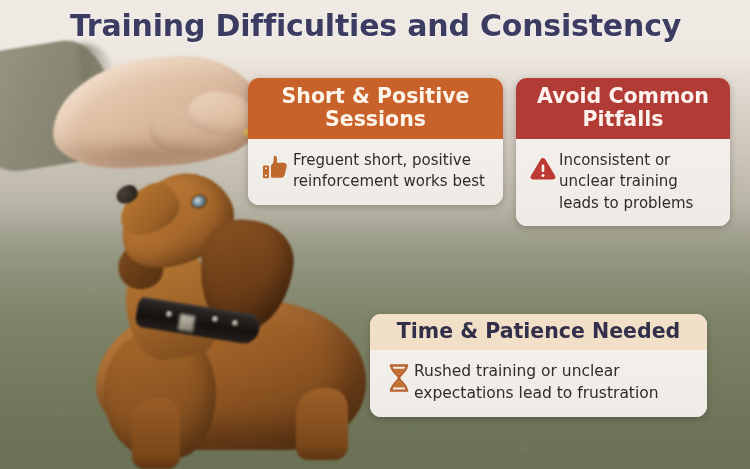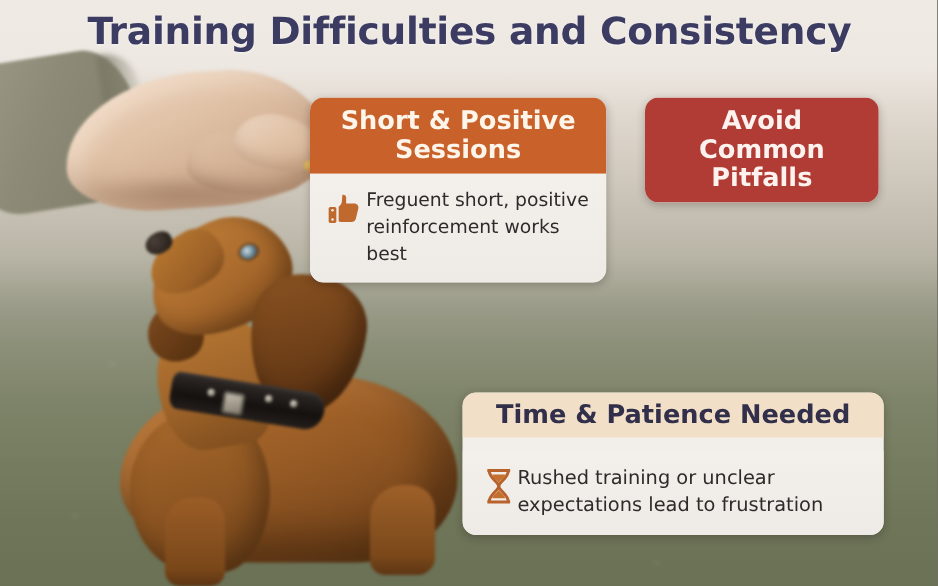--- a/index.html
+++ b/index.html
@@ -255,35 +255,35 @@
     color: #2e2c2b;
     line-height: 1.42;
   }
   .icon-wrap {
     flex: 0 0 auto;
     display: flex;
     align-items: center;
     justify-content: center;
   }
 
-  #card-sessions { left: 248px; top: 78px; width: 237px; }
+  #card-sessions { left: 248px; top: 78px; width: 255px; }
   #card-sessions .card-head { font-size: 20.5px; }
   #card-sessions .card-text { font-size: 15px; }
   #card-sessions .icon-wrap { width: 34px; height: 34px; margin-top: 2px; }
 
-  #card-pitfalls { left: 516px; top: 78px; width: 187px; }
+  #card-pitfalls { left: 516px; top: 78px; width: 214px; }
   #card-pitfalls .card-head { font-size: 20.5px; }
   #card-pitfalls .card-text { font-size: 15px; }
   #card-pitfalls .icon-wrap { width: 32px; height: 32px; margin-top: 3px; }
 
   #card-patience { left: 370px; top: 314px; width: 337px; }
   #card-patience .card-head { font-size: 20.5px; padding: 6px 8px 7px; }
   #card-patience .card-text { font-size: 15.5px; }
   #card-patience .icon-wrap { width: 30px; height: 34px; margin-top: 1px; }
-  #card-patience .card-body { padding: 10px 12px 13px 14px; margin-top: 11px; }
+  #card-patience .card-body { padding: 10px 12px 13px 14px; }
 </style>
 </head>
 <body>
 
 <div id="infographic">
 
   <div class="photo">
     <div class="bg-sky"></div>
     <div class="bg-noise"></div>
 
@@ -328,20 +328,30 @@
           <circle fill="#f2efeb" cx="4.5" cy="11.4" r=".75"></circle>
           <circle fill="#f2efeb" cx="4.5" cy="16.9" r=".75"></circle>
         </svg>
       </span>
       <span class="card-text">Freguent short, positive reinforcement works best</span>
     </div>
   </div>
 
   <div class="card" id="card-pitfalls">
     <div class="card-head red">Avoid Common Pitfalls</div>
+    <div class="card-body">
+      <span class="icon-wrap">
+        <svg viewBox="0 0 24 24" width="30" height="30" aria-hidden="true">
+          <path fill="#bd3a33" d="M12 3.1c.7 0 1.3.35 1.68.98l8.0 13.4c.78 1.3-.16 2.95-1.68 2.95H4.0c-1.52 0-2.46-1.65-1.68-2.95l8.0-13.4A1.95 1.95 0 0 1 12 3.1z"></path>
+          <rect fill="#fdf4f2" x="10.95" y="8.4" width="2.1" height="6.1" rx="1.05"></rect>
+          <circle fill="#fdf4f2" cx="12" cy="17.1" r="1.2"></circle>
+        </svg>
+      </span>
+      <span class="card-text">Inconsistent or unclear training leads to problems</span>
+    </div>
   </div>
 
   <div class="card" id="card-patience">
     <div class="card-head peach">Time &amp; Patience Needed</div>
     <div class="card-body">
       <span class="icon-wrap">
         <svg viewBox="0 0 24 26" width="28" height="32" aria-hidden="true">
           <g fill="none" stroke="#b8622c" stroke-width="2.1" stroke-linejoin="round">
             <path d="M4.2 2.2h15.6"></path>
             <path d="M4.2 23.8h15.6"></path>

